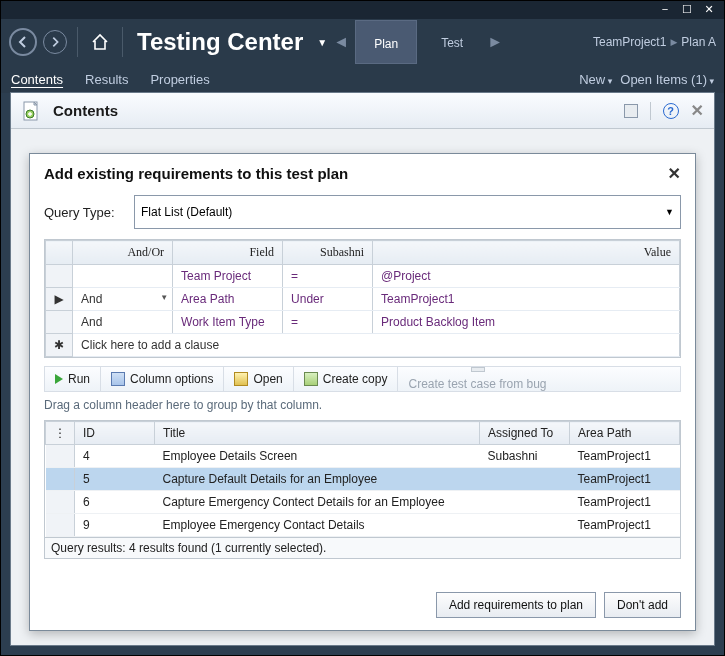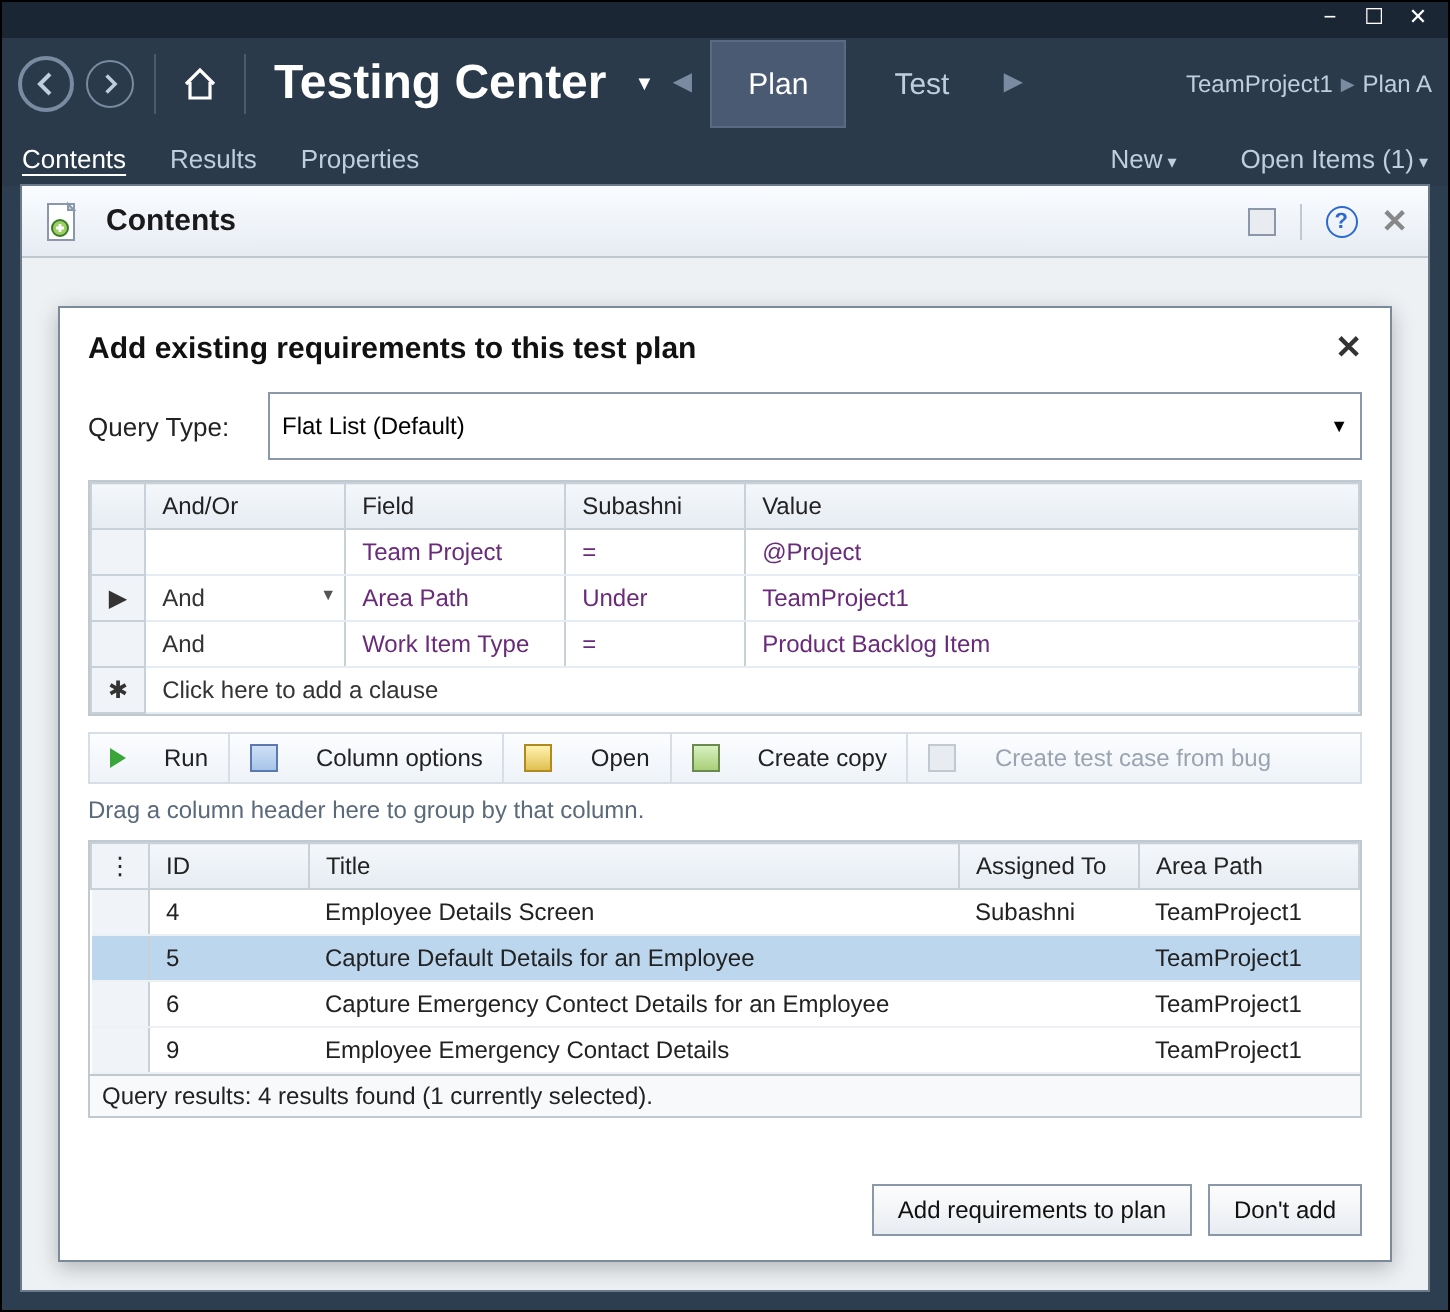--- a/index.html
+++ b/index.html
@@ -12,57 +12,57 @@
 
 .headerbar { height:46px; background: linear-gradient(#2a3a4a,#2a3a4a); display:flex; align-items:center; padding:0 8px; gap:6px;}
 .navcircle{width:28px;height:28px;border:2px solid #7a8aa0;border-radius:50%;display:flex;align-items:center;justify-content:center;color:#c0cde0;}
 .navcircle.small{width:24px;height:24px;border-width:1.5px;}
 .navcircle svg{stroke:#c0cde0;}
 .homebtn{color:#fff;width:24px;height:24px;display:flex;align-items:center;justify-content:center;}
 .vsep{width:1px;height:30px;background:#4a5a6a;margin:0 4px;}
 .app-title{color:#fff;font-size:24px;font-weight:600;margin-left:4px;}
 .app-title-dd{color:#fff;font-size:10px;margin-left:8px;}
 .tabarrow{color:#7a8aa0;width:16px;height:32px;display:flex;align-items:center;justify-content:center;}
-.toptab{color:#c0cde0;font-size:15px;padding:6px 18px;height:44px;display:flex;align-items:center;}
+.toptab{color:#c0cde0;font-size:12px;padding:16px 18px;height:44px;display:flex;}
 .toptab.active{background:#4a5a72;border:1px solid #5a6a82;color:#fff;}
 .bread{margin-left:auto;color:#c0cde0;font-size:12px;display:flex;align-items:center;gap:4px;}
 .bread .tri{font-size:9px;color:#7a8aa0;}
 
 .subbar{height:28px;background:#2a3a4a;display:flex;align-items:center;padding:0 10px;gap:22px;color:#c0cde0;font-size:13px;}
 .subbar .mi.active{color:#fff;text-decoration:underline;text-underline-offset:3px;}
-.subbar .right{margin-left:auto;display:flex;gap:32px;}
+.subbar .right{margin-left:auto;display:flex;gap:8px;}
 .subbar .dd::after{content:" ▾";font-size:9px;}
 
 .workspace{position:absolute;left:10px;right:10px;top:92px;bottom:10px;background:#eef1f4;border:1px solid #6a7a8a;}
 .ws-header{height:36px;background:linear-gradient(#fafcff,#e6ecf3);border-bottom:1px solid #c0c8d0;display:flex;align-items:center;padding:0 10px;gap:10px;}
 .ws-header .doc-icon{width:22px;height:22px;}
 .ws-header .h{font-size:15px;font-weight:bold;color:#1a1a1a;}
 .ws-header .rtools{margin-left:auto;display:flex;align-items:center;gap:12px;color:#6a7a8a;}
 .ws-header .rtools .helpq{color:#2a6ad0;font-weight:bold;border:1px solid #2a6ad0;border-radius:50%;width:16px;height:16px;font-size:11px;text-align:center;line-height:14px;}
 
 .dialog{position:absolute;left:18px;right:18px;top:60px;bottom:14px;background:#fff;border:1px solid #7a8a9a;box-shadow:0 3px 10px rgba(0,0,0,.25);display:flex;flex-direction:column;}
 .dlg-title{padding:10px 14px 8px;font-size:15px;font-weight:bold;color:#111;display:flex;align-items:center;}
 .dlg-title .x{margin-left:auto;font-size:16px;color:#333;font-weight:bold;}
 .qrow{padding:4px 14px 10px;display:flex;align-items:center;gap:10px;}
 .qrow .lbl{font-size:13px;color:#222;width:80px;}
 .qrow .combo{flex:1;height:34px;border:1px solid #8a98aa;display:flex;align-items:center;padding:0 6px;font-size:12px;justify-content:space-between;}
 
 .qgrid{margin:0 14px;border:1px solid #c0c8d0;}
 .qgrid table{width:100%;border-collapse:collapse;font-size:12px;}
-.qgrid th{background:linear-gradient(#f4f7fa,#e6ecf3);text-align:left;padding:4px 8px;border:1px solid #c8d0d8;color:#222;font-weight:normal;}
+.qgrid th{background:linear-gradient(#f4f7fa,#e6ecf3);text-align:right;padding:4px 8px;border:1px solid #c8d0d8;color:#222;font-weight:normal;font-family:Liberation Serif, serif;}
 .qgrid td{padding:4px 8px;border:1px solid #e6ecf3;border-left:1px solid #c8d0d8;border-right:1px solid #c8d0d8;color:#692a7a;}
 .qgrid td.rowhdr{width:26px;background:#f0f3f7;color:#333;text-align:center;border:1px solid #c8d0d8;}
 .qgrid td.andor{color:#333;}
 .qgrid tr.addclause td{color:#333;}
 .qgrid .ddcell{position:relative;}
 .qgrid .ddcell .dd-tri{position:absolute;right:4px;top:5px;font-size:8px;color:#555;}
 
 .toolbar{margin:8px 14px 4px;height:26px;border:1px solid #d8dee6;background:linear-gradient(#fcfdff,#eef3f8);display:flex;align-items:center;font-size:12px;color:#222;}
-.toolbar .tb{padding:0 10px;height:100%;display:flex;align-items:center;gap:19px;border-right:1px solid #d8dee6;}
-.toolbar .tb.disabled{color:#9aa4b0;}
+.toolbar .tb{padding:0 10px;height:100%;display:flex;align-items:center;gap:5px;border-right:1px solid #d8dee6;}
+.toolbar .tb.disabled{color:#9aa4b0;flex-direction:column;}
 .toolbar .tb .ico{width:14px;height:14px;}
 .runtri{width:0;height:0;border-left:8px solid #3aa63a;border-top:5px solid transparent;border-bottom:5px solid transparent;}
 
 .hint{margin:2px 14px;font-size:12px;color:#5a6a7a;}
 
 .rgrid{margin:6px 14px 0;border:1px solid #c0c8d0;flex:0 0 auto;}
 .rgrid table{width:100%;border-collapse:collapse;font-size:12px;}
 .rgrid th{background:linear-gradient(#f4f7fa,#e6ecf3);text-align:left;padding:4px 8px;border:1px solid #c8d0d8;color:#222;font-weight:normal;}
 .rgrid td{padding:4px 8px;border-bottom:1px solid #eef1f4;color:#222;}
 .rgrid tr.sel td{background:#bcd6ee;}

